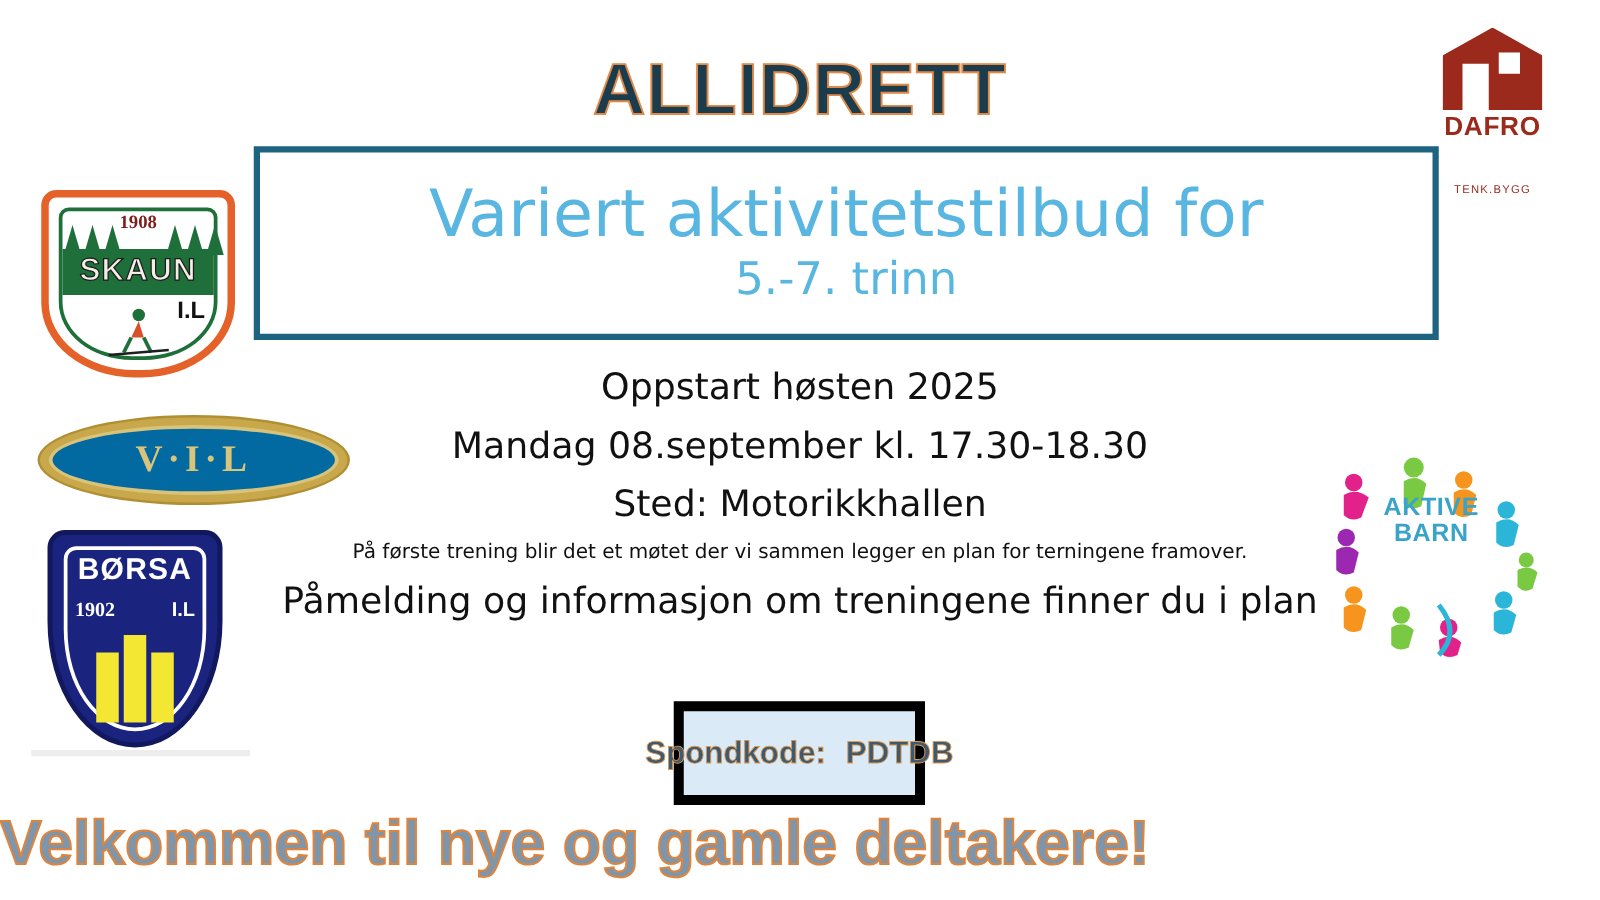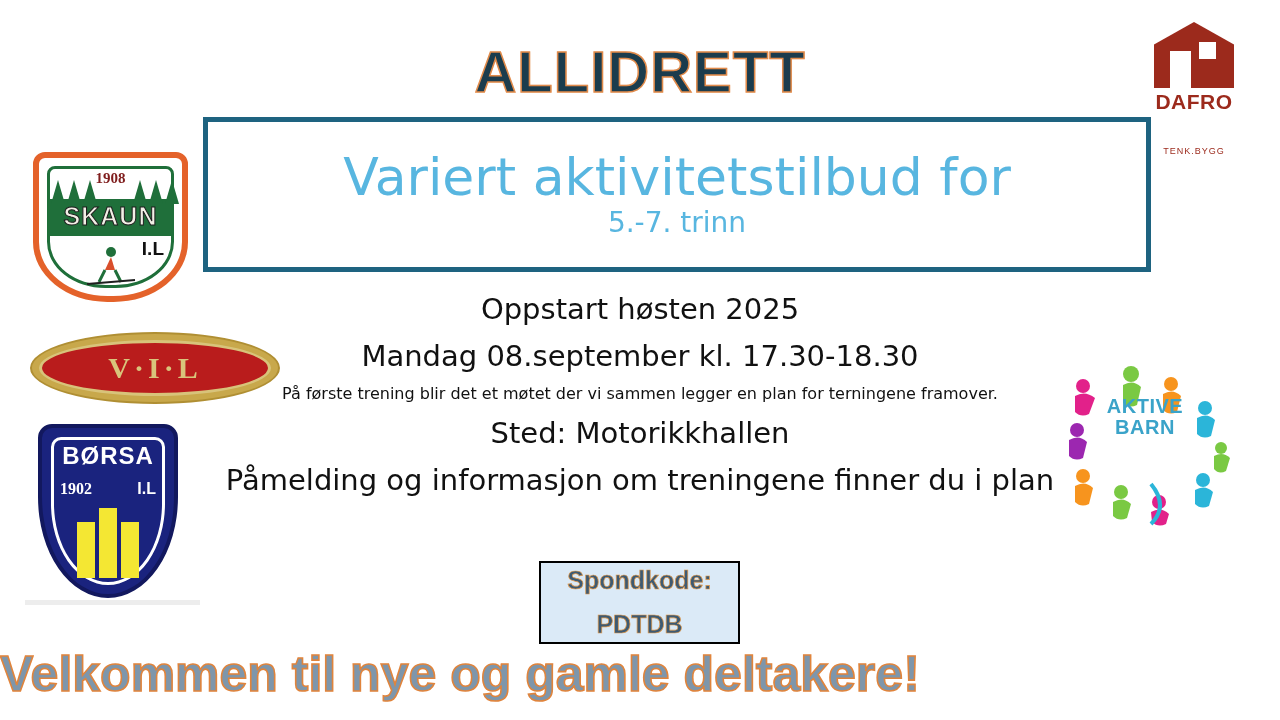--- a/index.html
+++ b/index.html
@@ -54,21 +54,21 @@
   .headline-line1 {
     font-family: "DejaVu Sans", sans-serif;
     font-size: 52px;
     color: #58b6e0;
     line-height: 1.05;
     text-align: right;
     font-weight: 400;
   }
   .headline-line2 {
     font-family: "DejaVu Sans", sans-serif;
-    font-size: 28px;
+    font-size: 36px;
     color: #58b6e0;
     line-height: 1.1;
     text-align: center;
     font-weight: 400;
     margin-top: 4px;
   }
 
   
   .body-block {
     position: absolute;
@@ -94,24 +94,23 @@
   }
 
   
   .spond-box {
     position: absolute;
     left: 539px;
     top: 561px;
     width: 201px;
     height: 83px;
     background: #dbeaf7;
-    border: 2px solid #000000;
+    border: 8px solid #000000;
     box-sizing: border-box;
     display: flex;
-    flex-direction: column;
     align-items: center;
     justify-content: center;
     gap: 16px;
   }
   .spond-label, .spond-code {
     font-family: "Liberation Sans", sans-serif;
     font-weight: bold;
     font-size: 25px;
     color: #3d5a73;
     -webkit-text-stroke: 0.7px #e0984a;
@@ -235,21 +234,21 @@
     background: #c8a84b;
     border: 2px solid #b08f33;
   }
   .vil-inner {
     position: absolute;
     left: 9px;
     right: 9px;
     top: 8px;
     bottom: 8px;
     border-radius: 50%;
-    background: #b91c1c;
+    background: #0369a1;
     border: 3px solid #d8c37a;
     display: flex;
     align-items: center;
     justify-content: center;
   }
   .vil-text {
     font-family: "Liberation Serif", serif;
     font-weight: bold;
     font-size: 30px;
     color: #d9c47b;
@@ -428,22 +427,22 @@
   <div class="title">ALLIDRETT</div>
 
   <div class="headline-box">
     <div class="headline-line1">Variert aktivitetstilbud for</div>
     <div class="headline-line2">5.-7. trinn</div>
   </div>
 
   <div class="body-block">
     <div class="body-line">Oppstart høsten 2025</div>
     <div class="body-line">Mandag 08.september kl. 17.30-18.30</div>
+    <div class="body-line">Sted: Motorikkhallen</div>
     <div class="body-line small">På første trening blir det et møtet der vi sammen legger en plan for terningene framover.</div>
-    <div class="body-line">Sted: Motorikkhallen</div>
     <div class="body-line">Påmelding og informasjon om treningene finner du i plan</div>
   </div>
 
   <div class="spond-box">
     <div class="spond-label">Spondkode:</div>
     <div class="spond-code">PDTDB</div>
   </div>
 
   <div class="footer">Velkommen til nye og gamle deltakere!</div>
 

